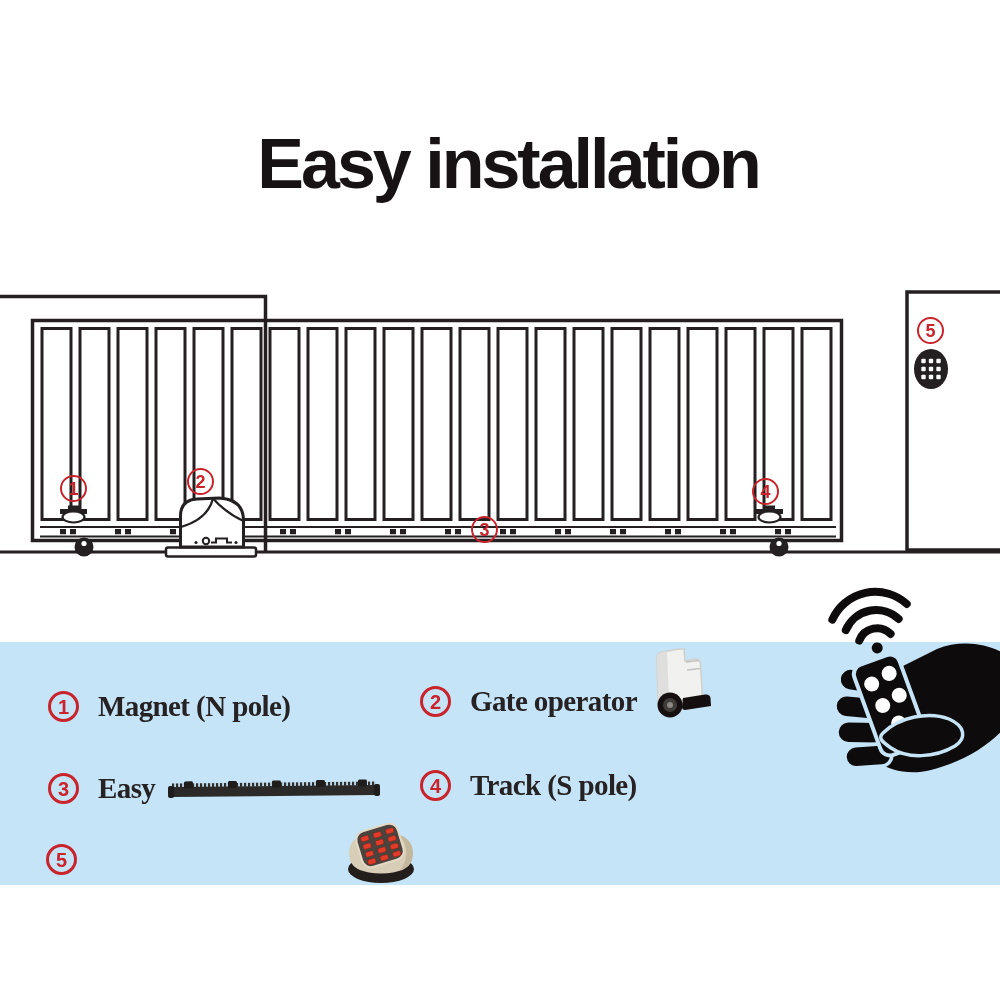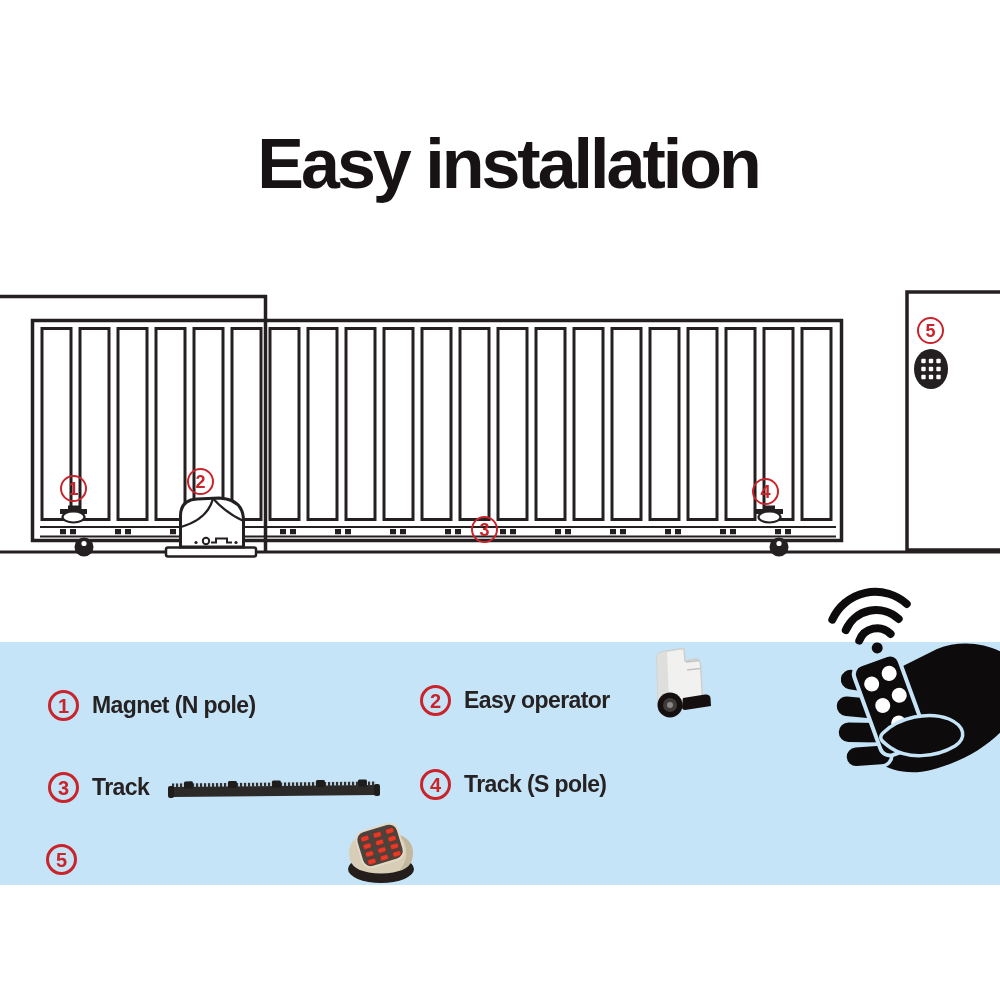--- a/index.html
+++ b/index.html
@@ -29,22 +29,22 @@
     background:var(--legend-bg);
   }
   .legend-row{position:absolute;display:flex;align-items:center;}
   .badge{
     width:31px;height:31px;box-sizing:border-box;flex:none;
     border:3px solid var(--accent-red);border-radius:50%;
     color:var(--accent-red);font-size:20px;font-weight:700;
     display:flex;align-items:center;justify-content:center;line-height:1;
   }
   .lbl{
-    margin-left:13px;font-size:23px;font-weight:700;letter-spacing:-0.6px;
-    color:var(--ink);white-space:nowrap;
+    margin-left:19px;font-size:29px;font-weight:700;letter-spacing:-0.6px;
+    color:var(--ink);white-space:nowrap;font-family:Liberation Serif, serif;
   }
   .abs{position:absolute;}
 </style>
 </head>
 <body>
 
 <div class="page">
 
   <div class="title">Easy installation</div>
 
@@ -129,26 +129,26 @@
 
   <div class="band">
 
     <div class="legend-row" style="left:48px;top:48px;">
       <span class="badge">1</span>
       <span class="lbl">Magnet (N pole)</span>
     </div>
 
     <div class="legend-row" style="left:420px;top:43px;">
       <span class="badge">2</span>
-      <span class="lbl">Easy operator</span>
+      <span class="lbl">Gate operator</span>
     </div>
 
     <div class="legend-row" style="left:48px;top:130px;">
       <span class="badge">3</span>
-      <span class="lbl">Track</span>
+      <span class="lbl">Easy</span>
     </div>
 
     <div class="legend-row" style="left:420px;top:127px;">
       <span class="badge">4</span>
       <span class="lbl">Track (S pole)</span>
     </div>
 
     <div class="legend-row" style="left:46px;top:202px;">
       <span class="badge">5</span>
     </div>

